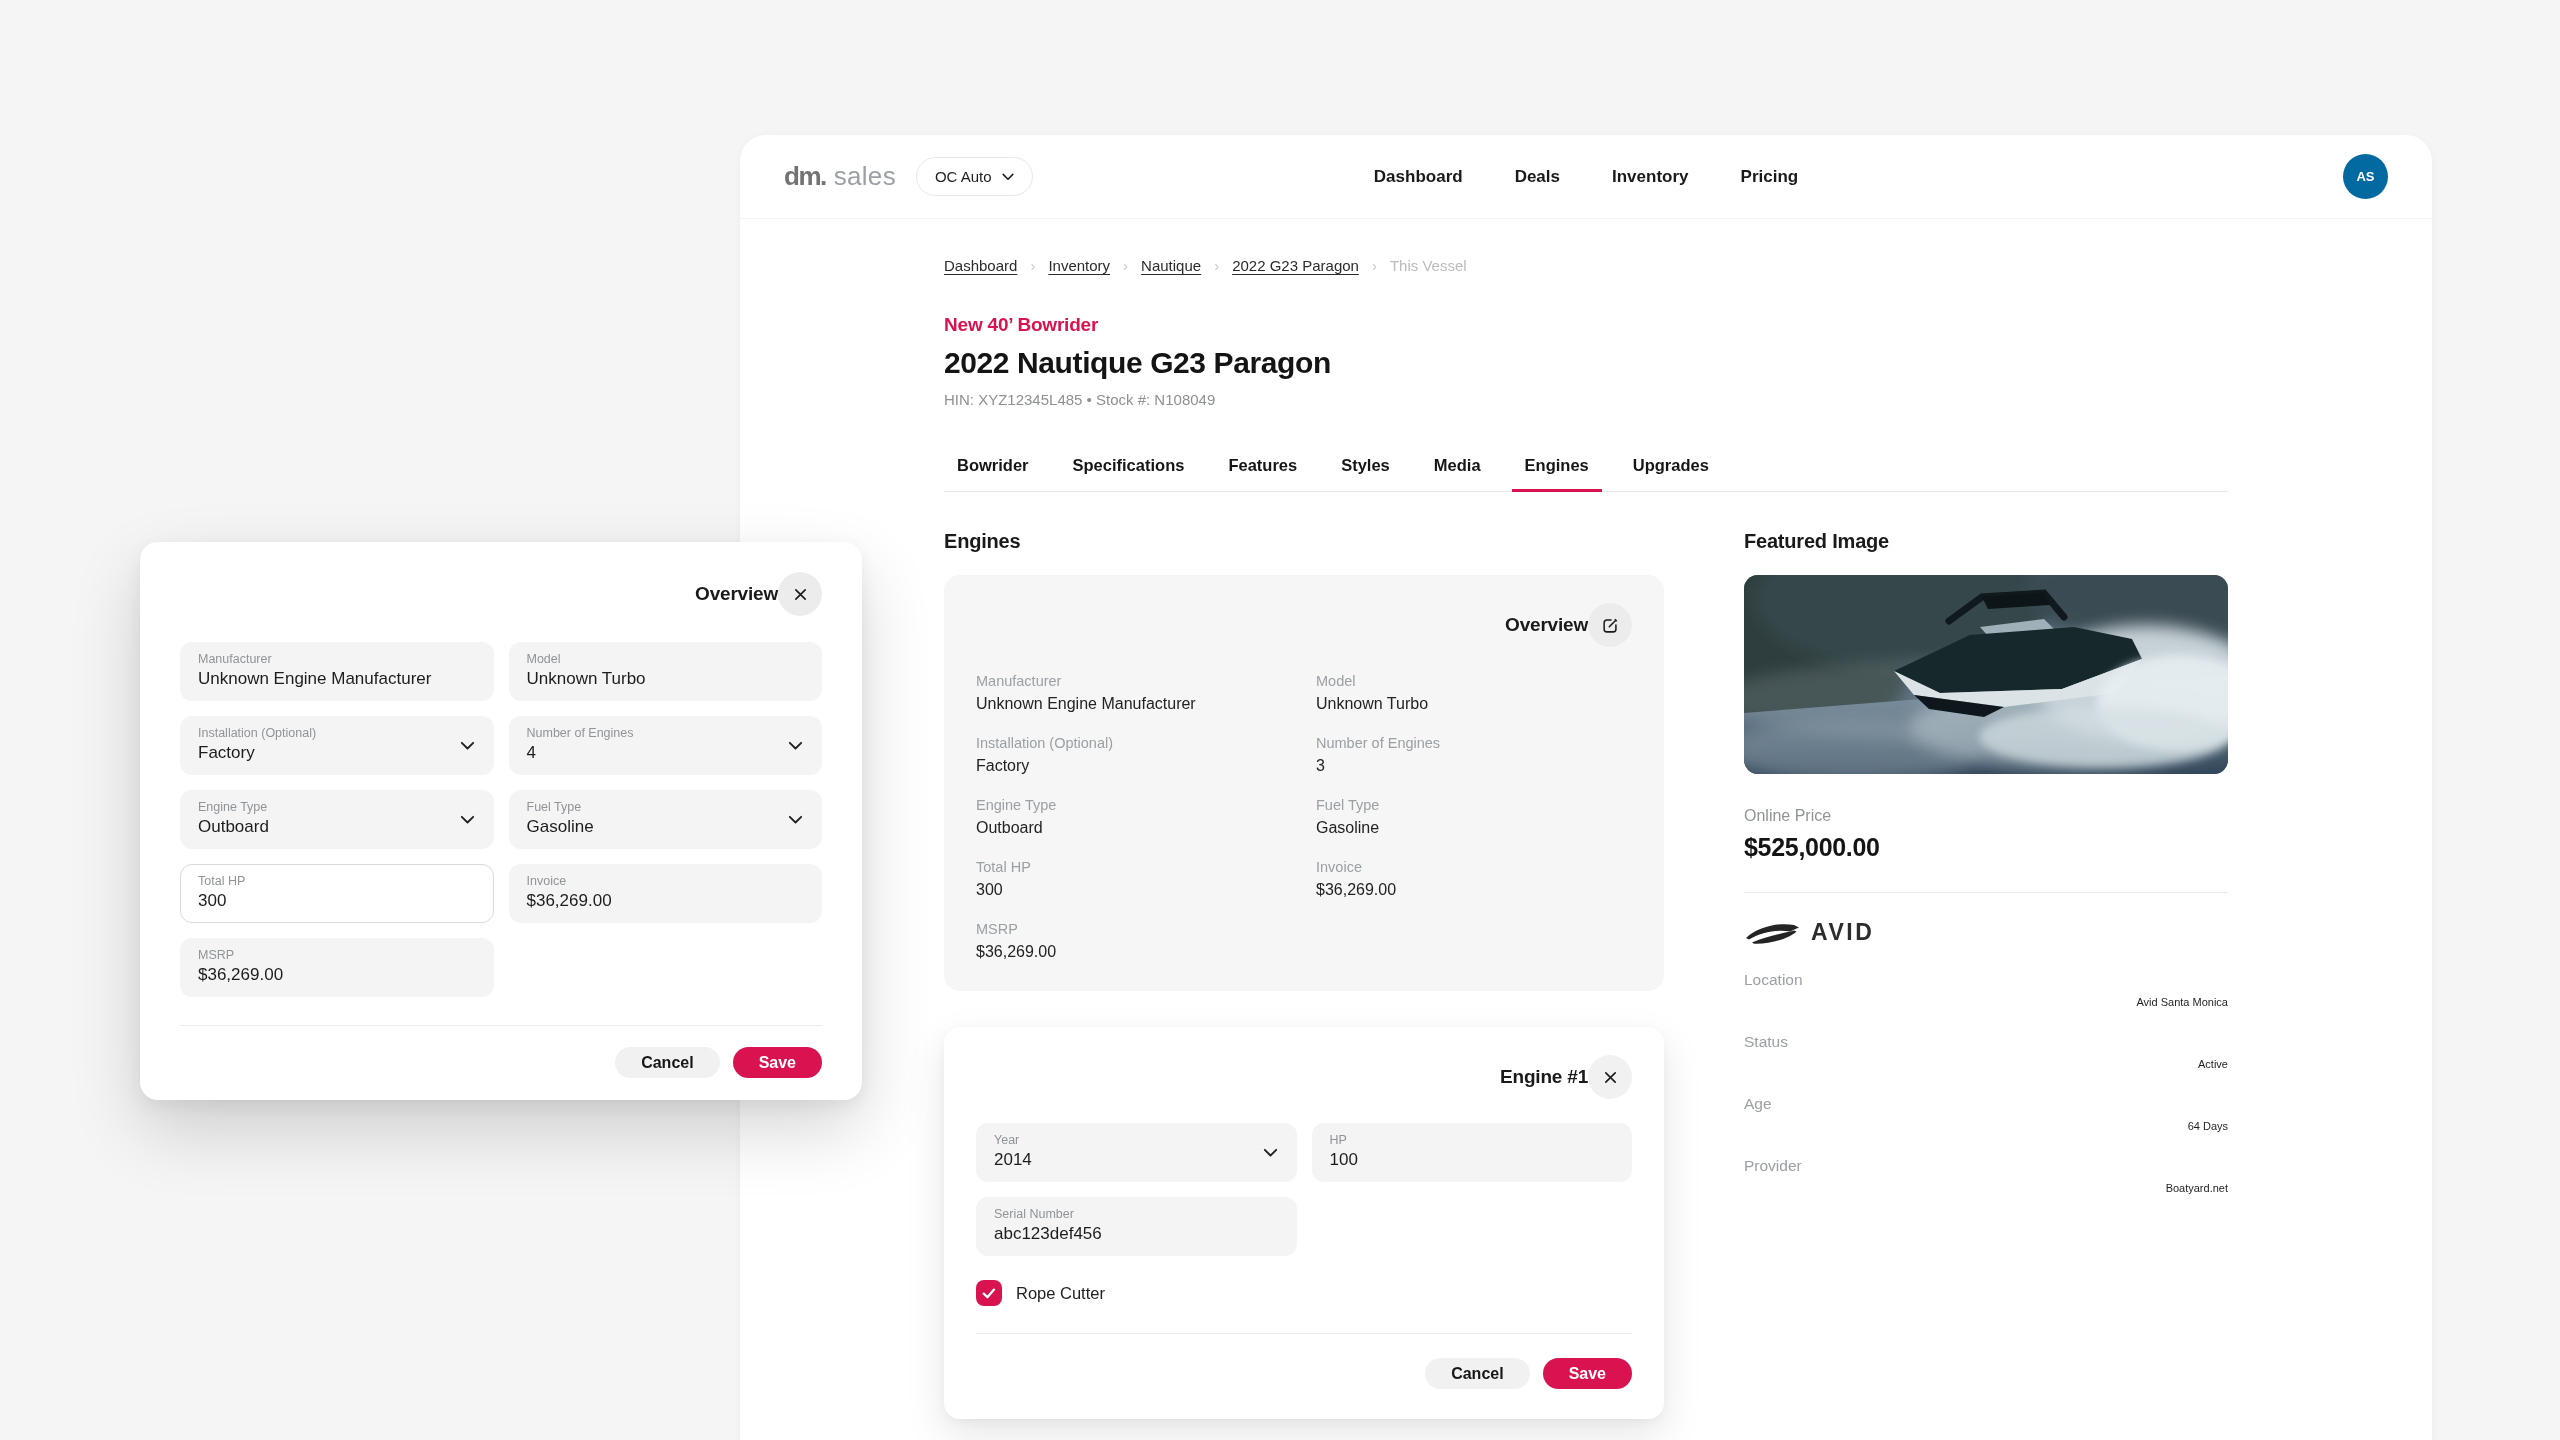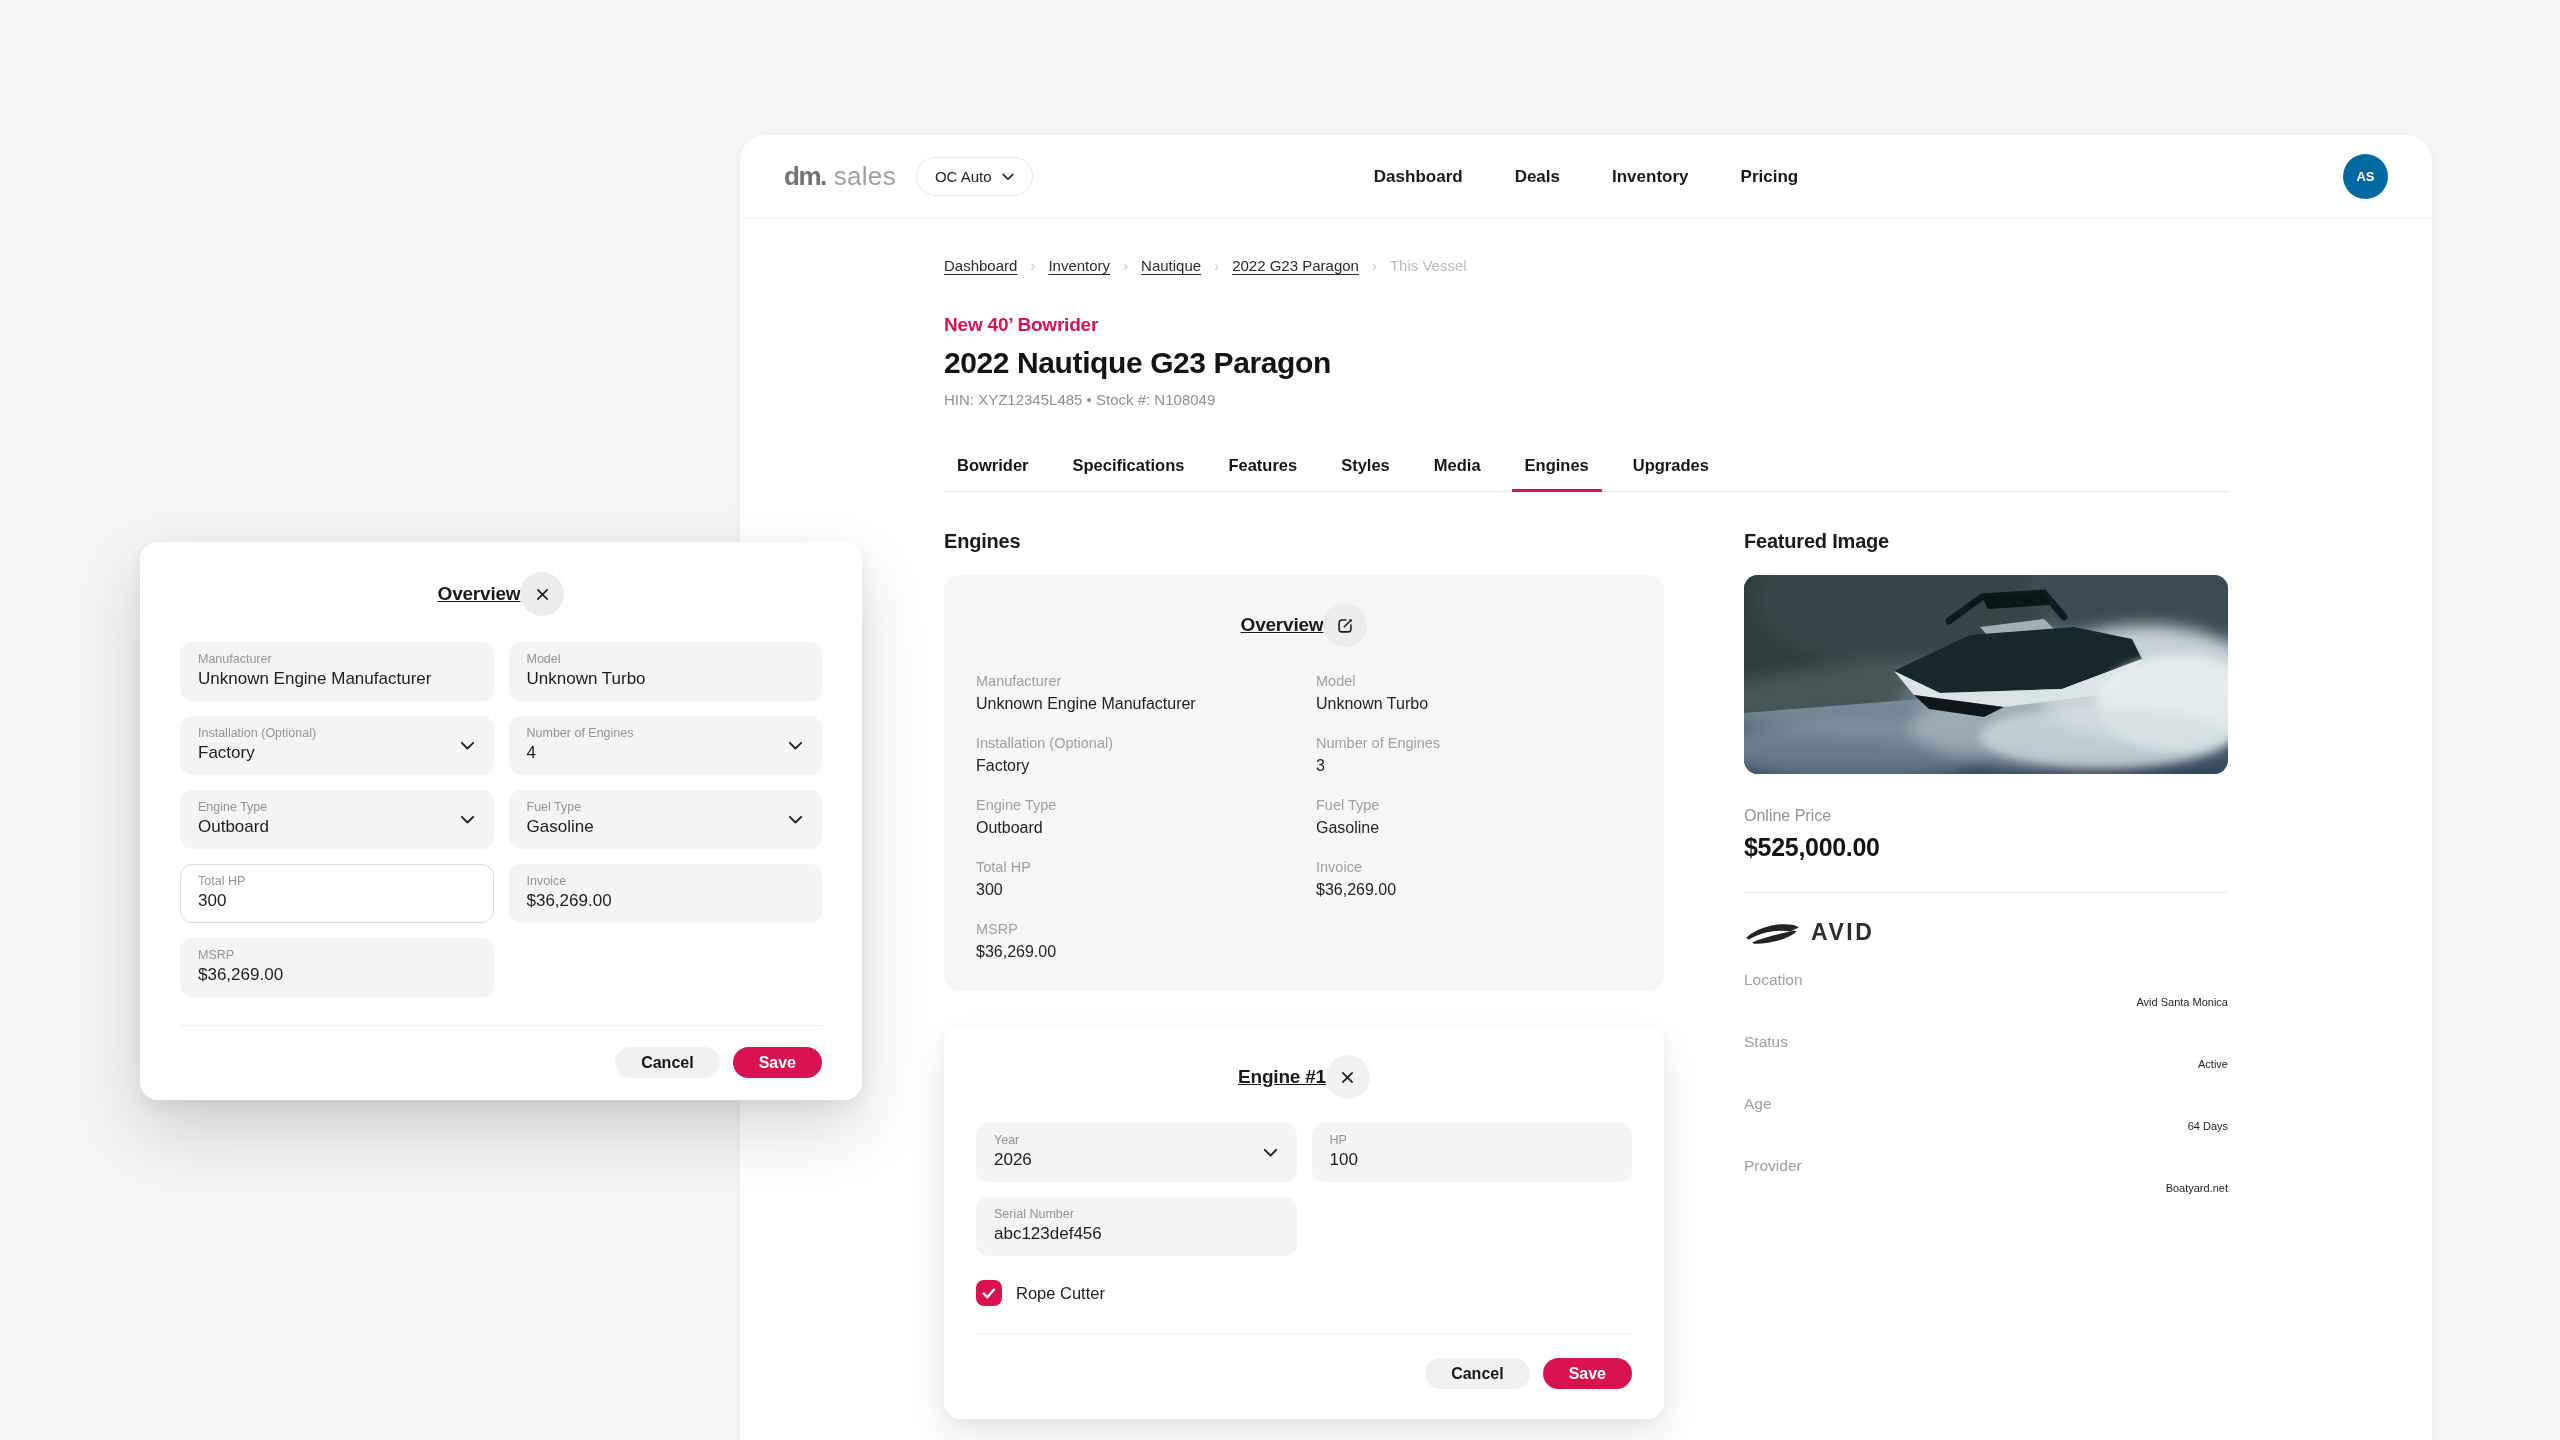--- a/index.html
+++ b/index.html
@@ -62,21 +62,21 @@
   .columns { display: flex; gap: 80px; margin-top: 38px; }
   .left-col { width: 720px; flex: none; }
   .sidebar  { width: 484px; flex: none; }
   .section-heading { font-size: 20px; font-weight: 800; letter-spacing: -0.2px; }
 
   
   .card { border-radius: 16px; padding: 28px 32px 30px; }
   .card.gray  { background: #f6f6f7; margin-top: 22px; }
   .card.white { background: #fff; margin-top: 36px;
                 box-shadow: 0 16px 40px rgba(0,0,0,0.10), 0 3px 10px rgba(0,0,0,0.04); }
-  .card-head { display: flex; align-items: center; justify-content: center; text-decoration: underline; }
+  .card-head { display: flex; align-items: center; justify-content: flex-end; }
   .card-title { font-size: 19px; font-weight: 800; letter-spacing: -0.2px; }
   .icon-btn {
     width: 44px; height: 44px; border-radius: 50%; border: none;
     background: #ececed; display: flex; align-items: center; justify-content: center;
   }
   .card.white .icon-btn { background: #f1f1f2; }
 
   .ro-grid { display: grid; grid-template-columns: 1fr 1fr; row-gap: 22px; column-gap: 24px; margin-top: 26px; }
   .ro-label { color: #9aa0a3; font-size: 14.5px; }
   .ro-value { margin-top: 6px; font-size: 16px; color: #232323; }
@@ -241,21 +241,21 @@
             <div class="card-title">Engine #1</div>
             <button class="icon-btn">
               <svg width="15" height="15" viewBox="0 0 16 16">
                   <path d="M3 3l10 10M13 3L3 13" stroke="#1a1a1a" stroke-width="1.7" stroke-linecap="round"></path>
                 </svg>
             </button>
           </div>
           <div class="input-grid">
             <div class="input dropdown">
               <div class="in-label">Year</div>
-              <div class="in-value">2026</div>
+              <div class="in-value">2014</div>
               <svg class="chev" width="15" height="10" viewBox="0 0 15 10">
                   <path d="M1.8 1.8l5.7 5.7 5.7-5.7" stroke="#1f1f1f" stroke-width="1.8" fill="none" stroke-linecap="round" stroke-linejoin="round"></path>
                 </svg>
             </div>
             <div class="input">
               <div class="in-label">HP</div>
               <div class="in-value">100</div>
             </div>
             <div class="input">
               <div class="in-label">Serial Number</div>

